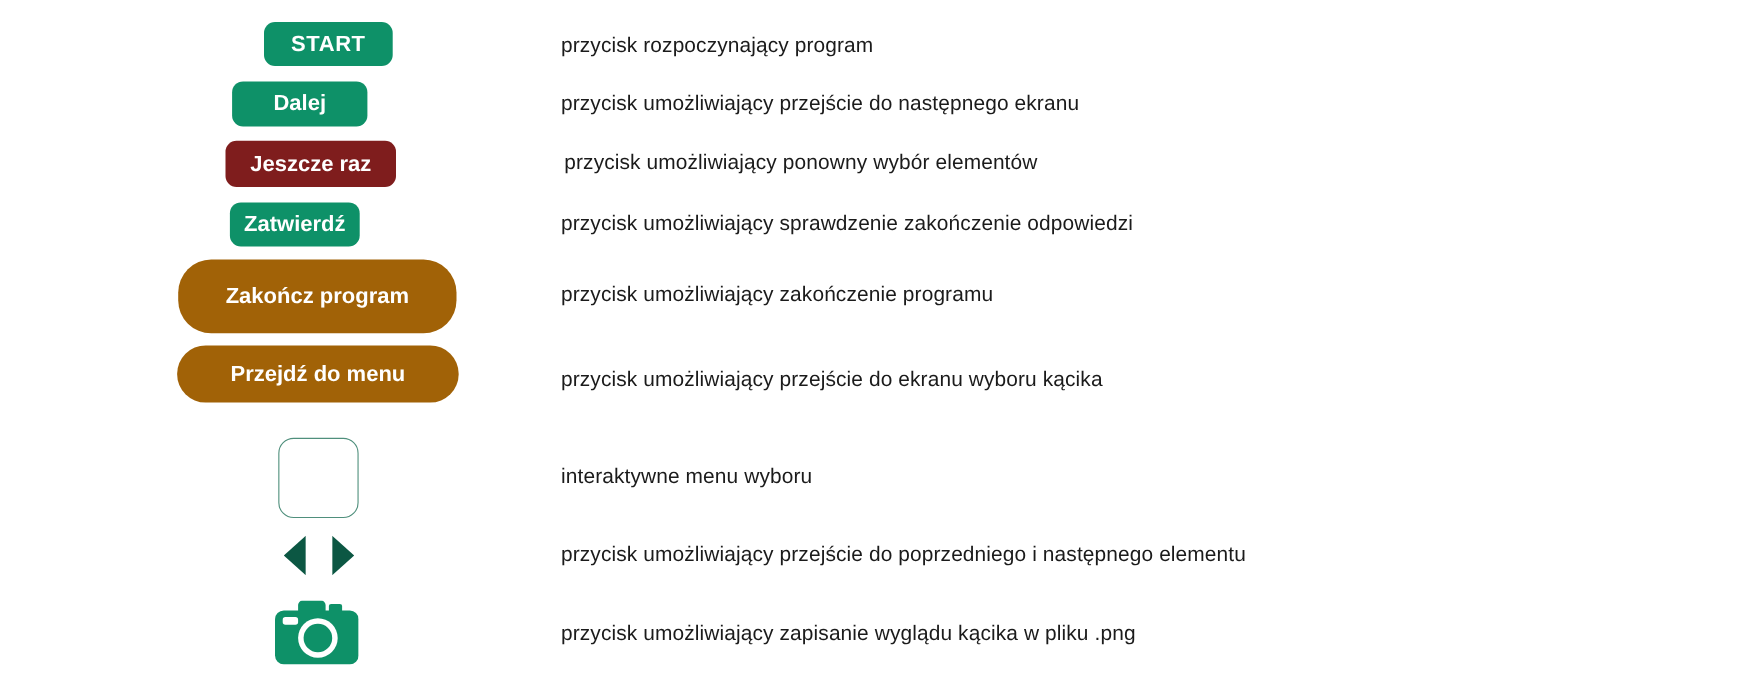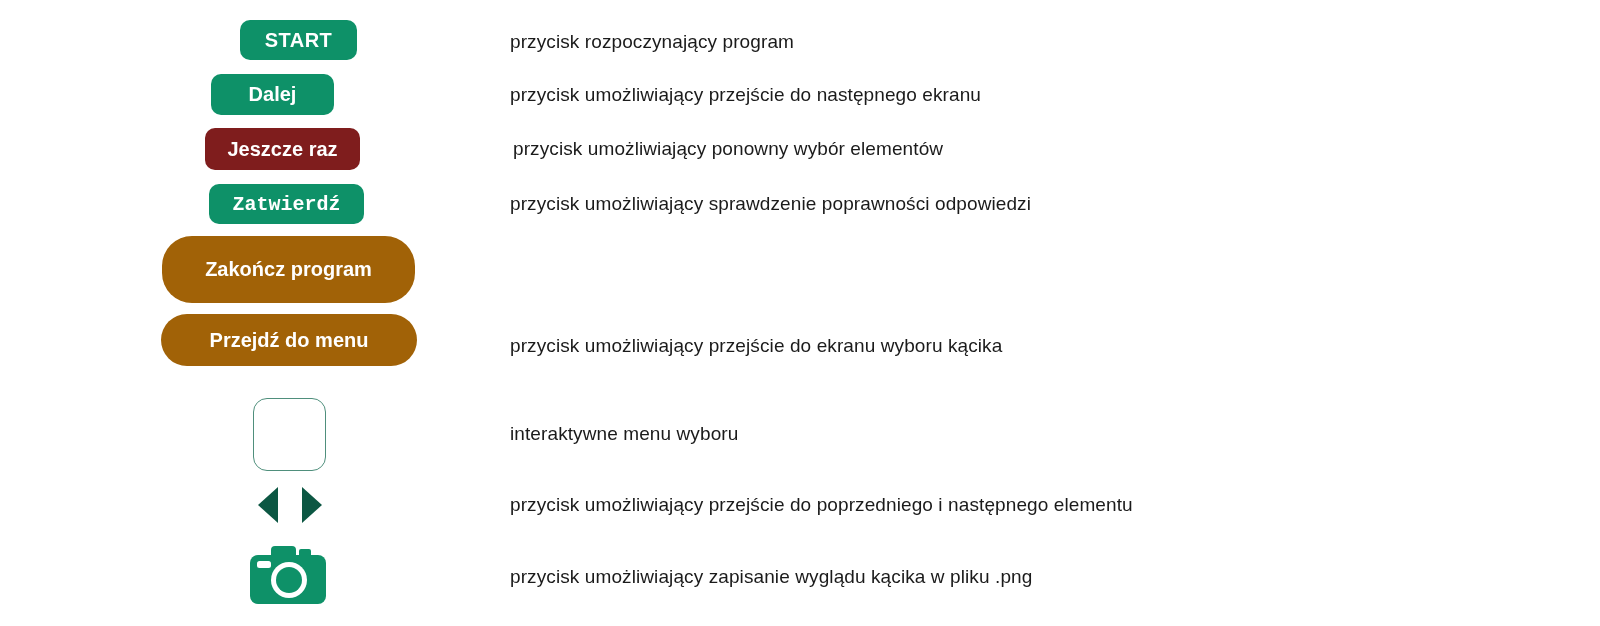--- a/index.html
+++ b/index.html
@@ -36,21 +36,21 @@
     white-space: nowrap;
   }
   .btn-green { background: #0E9168; border-radius: 10px; }
   .btn-red   { background: #7f1d1d; border-radius: 10px; }
   .btn-dark  { background: #a16207; border-radius: 30px; font-size: 20px; }
 
   
   #btn-start      { left: 240px; top: 20px;  width: 117px; height: 40px; letter-spacing: 0.5px; }
   #btn-dalej      { left: 211px; top: 74px;  width: 123px; height: 41px; }
   #btn-jeszcze    { left: 205px; top: 128px; width: 155px; height: 42px; }
-  #btn-zatwierdz  { left: 209px; top: 184px; width: 155px; height: 40px; font-family: Liberation Mono, monospace; }
+  #btn-zatwierdz  { left: 209px; top: 184px; width: 118px; height: 40px; }
   #btn-zakoncz    { left: 162px; top: 236px; width: 253px; height: 67px; }
   #btn-menu       { left: 161px; top: 314px; width: 256px; height: 52px; }
 
   #desc-1 { top: 42px; }
   #desc-2 { top: 95px; }
   #desc-3 { top: 149px; left: 513px; }
   #desc-4 { top: 204px; }
   #desc-5 { top: 269px; }
   #desc-6 { top: 346px; }
   #desc-7 { top: 434px; }
@@ -91,23 +91,24 @@
   <button id="btn-start" class="btn btn-green">START</button>
   <span id="desc-1" class="desc">przycisk rozpoczynający program</span>
 
   <button id="btn-dalej" class="btn btn-green">Dalej</button>
   <span id="desc-2" class="desc">przycisk umożliwiający przejście do następnego ekranu</span>
 
   <button id="btn-jeszcze" class="btn btn-red">Jeszcze raz</button>
   <span id="desc-3" class="desc">przycisk umożliwiający ponowny wybór elementów</span>
 
   <button id="btn-zatwierdz" class="btn btn-green">Zatwierdź</button>
-  <span id="desc-4" class="desc">przycisk umożliwiający sprawdzenie poprawności odpowiedzi</span>
+  <span id="desc-4" class="desc">przycisk umożliwiający sprawdzenie zakończenie odpowiedzi</span>
 
   <button id="btn-zakoncz" class="btn btn-dark">Zakończ program</button>
+  <span id="desc-5" class="desc">przycisk umożliwiający zakończenie programu</span>
 
   <button id="btn-menu" class="btn btn-dark">Przejdź do menu</button>
   <span id="desc-6" class="desc">przycisk umożliwiający przejście do ekranu wyboru kącika</span>
 
   <div id="checkbox-field"></div>
   <span id="desc-7" class="desc">interaktywne menu wyboru</span>
 
   <div id="nav-arrows">
     <svg id="arrow-left" width="20" height="36" viewBox="0 0 20 36">
       <polygon points="20,0 20,36 0,18" fill="#0C5743"></polygon>

